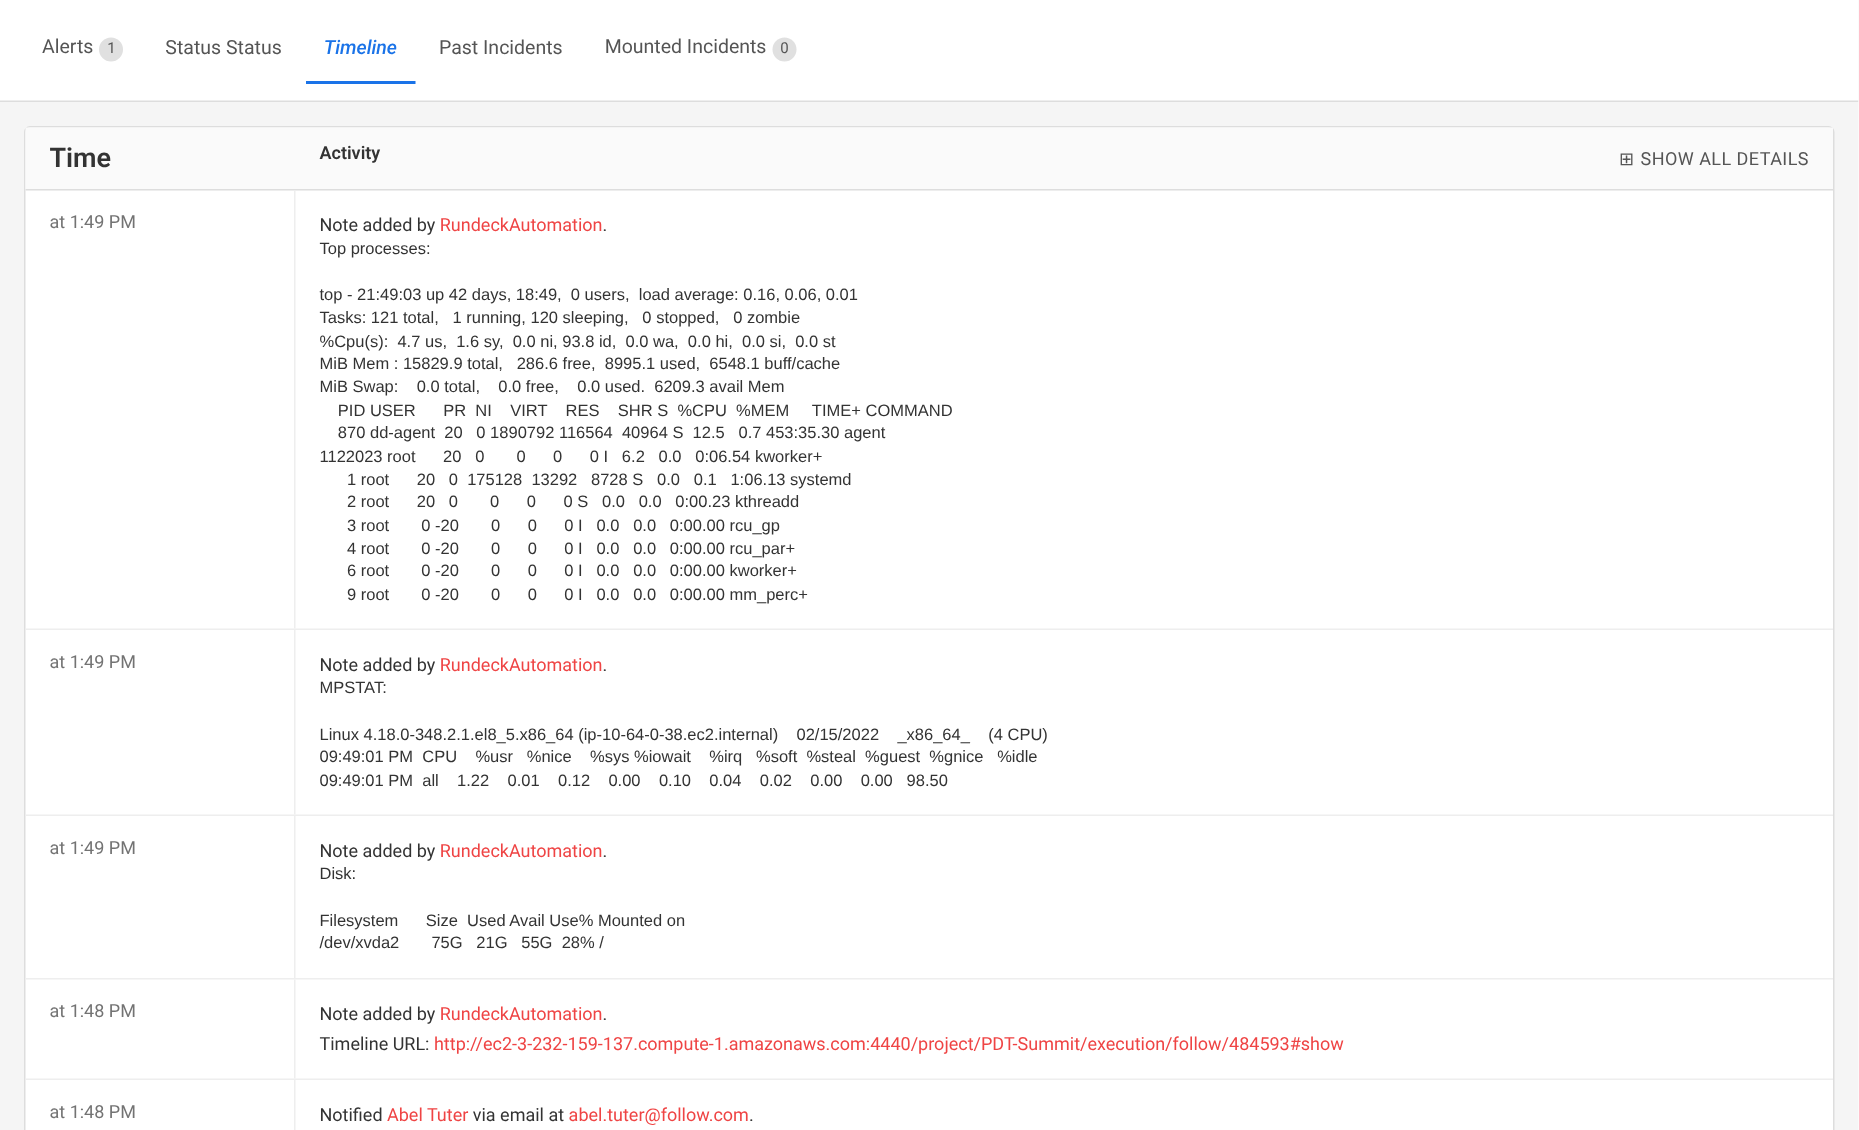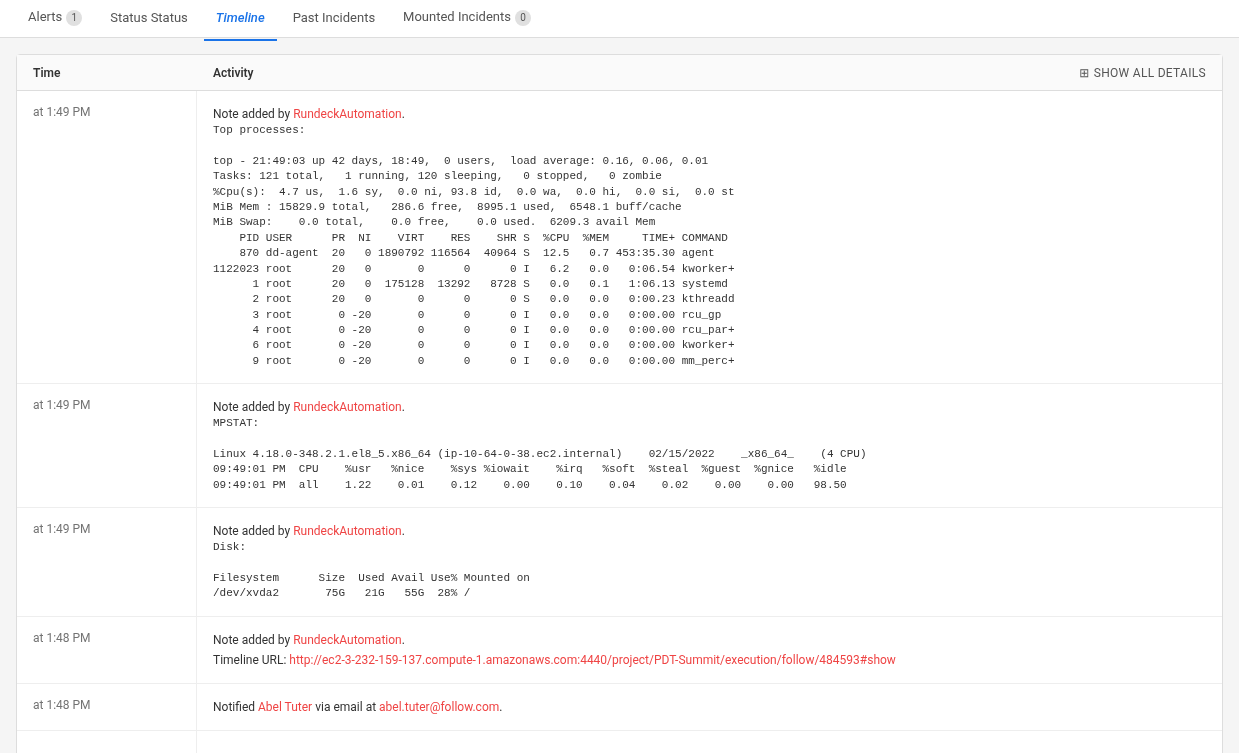--- a/index.html
+++ b/index.html
@@ -8,21 +8,21 @@
       font-size: 13px;
       color: #333;
       background: #f5f5f5;
     }
     .tabs {
       display: flex;
       align-items: center;
       background: #fff;
       border-bottom: 1px solid #ddd;
       padding: 0 16px;
-      height: 38px;
+      height: 68px;
     }
     .tab {
       padding: 14px 12px;
       cursor: pointer;
       font-size: 13px;
       color: #555;
       border-bottom: 2px solid transparent;
       margin-right: 4px;
       white-space: nowrap;
     }
@@ -56,21 +56,21 @@
     .table-header {
       display: flex;
       justify-content: space-between;
       align-items: center;
       padding: 10px 16px;
       border-bottom: 1px solid #ddd;
       background: #fafafa;
     }
     .col-time {
       font-weight: 600;
-      font-size: 12px;
+      font-size: 18px;
       color: #333;
     }
     .col-activity {
       font-weight: 600;
       font-size: 12px;
       color: #333;
     }
     .show-all-details {
       display: flex;
       align-items: center;
@@ -99,21 +99,21 @@
       padding: 14px 16px;
       font-size: 12px;
       line-height: 1.5;
     }
     .link-blue {
       color: #ef4444;
       text-decoration: none;
       cursor: pointer;
     }
     pre.mono {
-      font-family: Liberation Mono, monospace;
+      font-family: Liberation Sans, sans-serif;
       font-size: 11px;
       white-space: pre;
       color: #333;
       line-height: 1.4;
     }
     .header-cols {
       display: flex;
       flex: 1;
     }
   </style>

